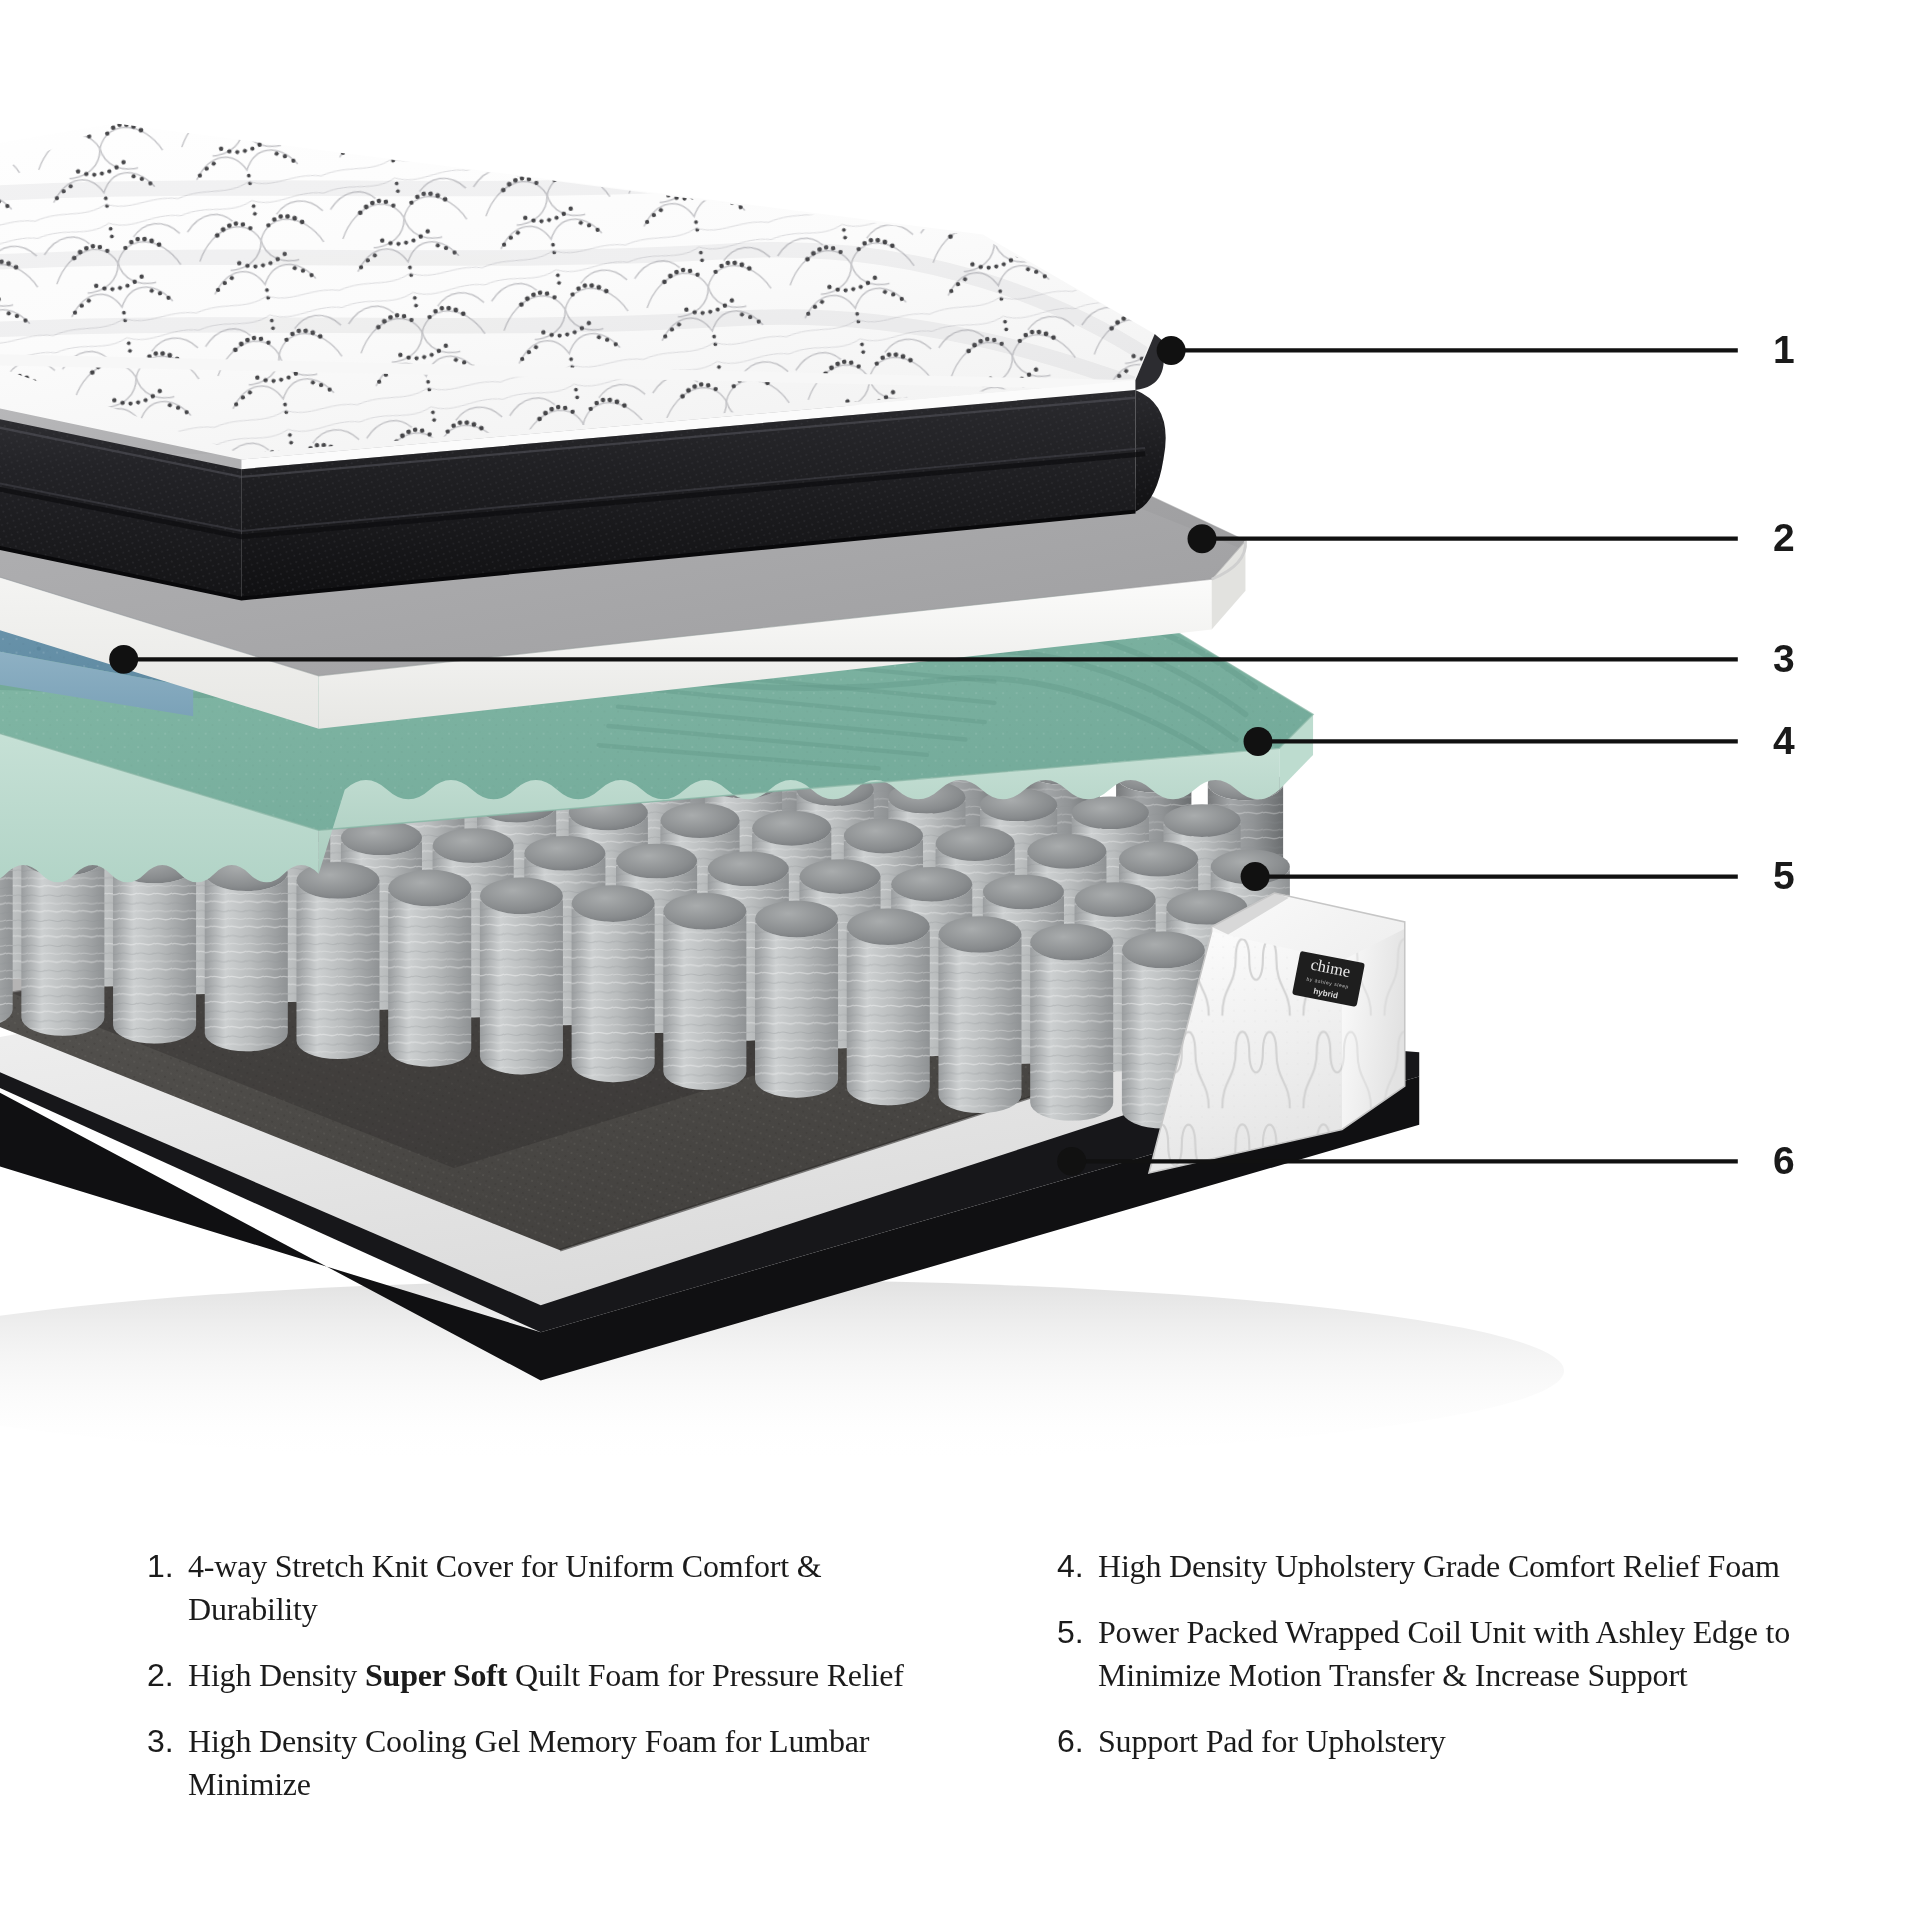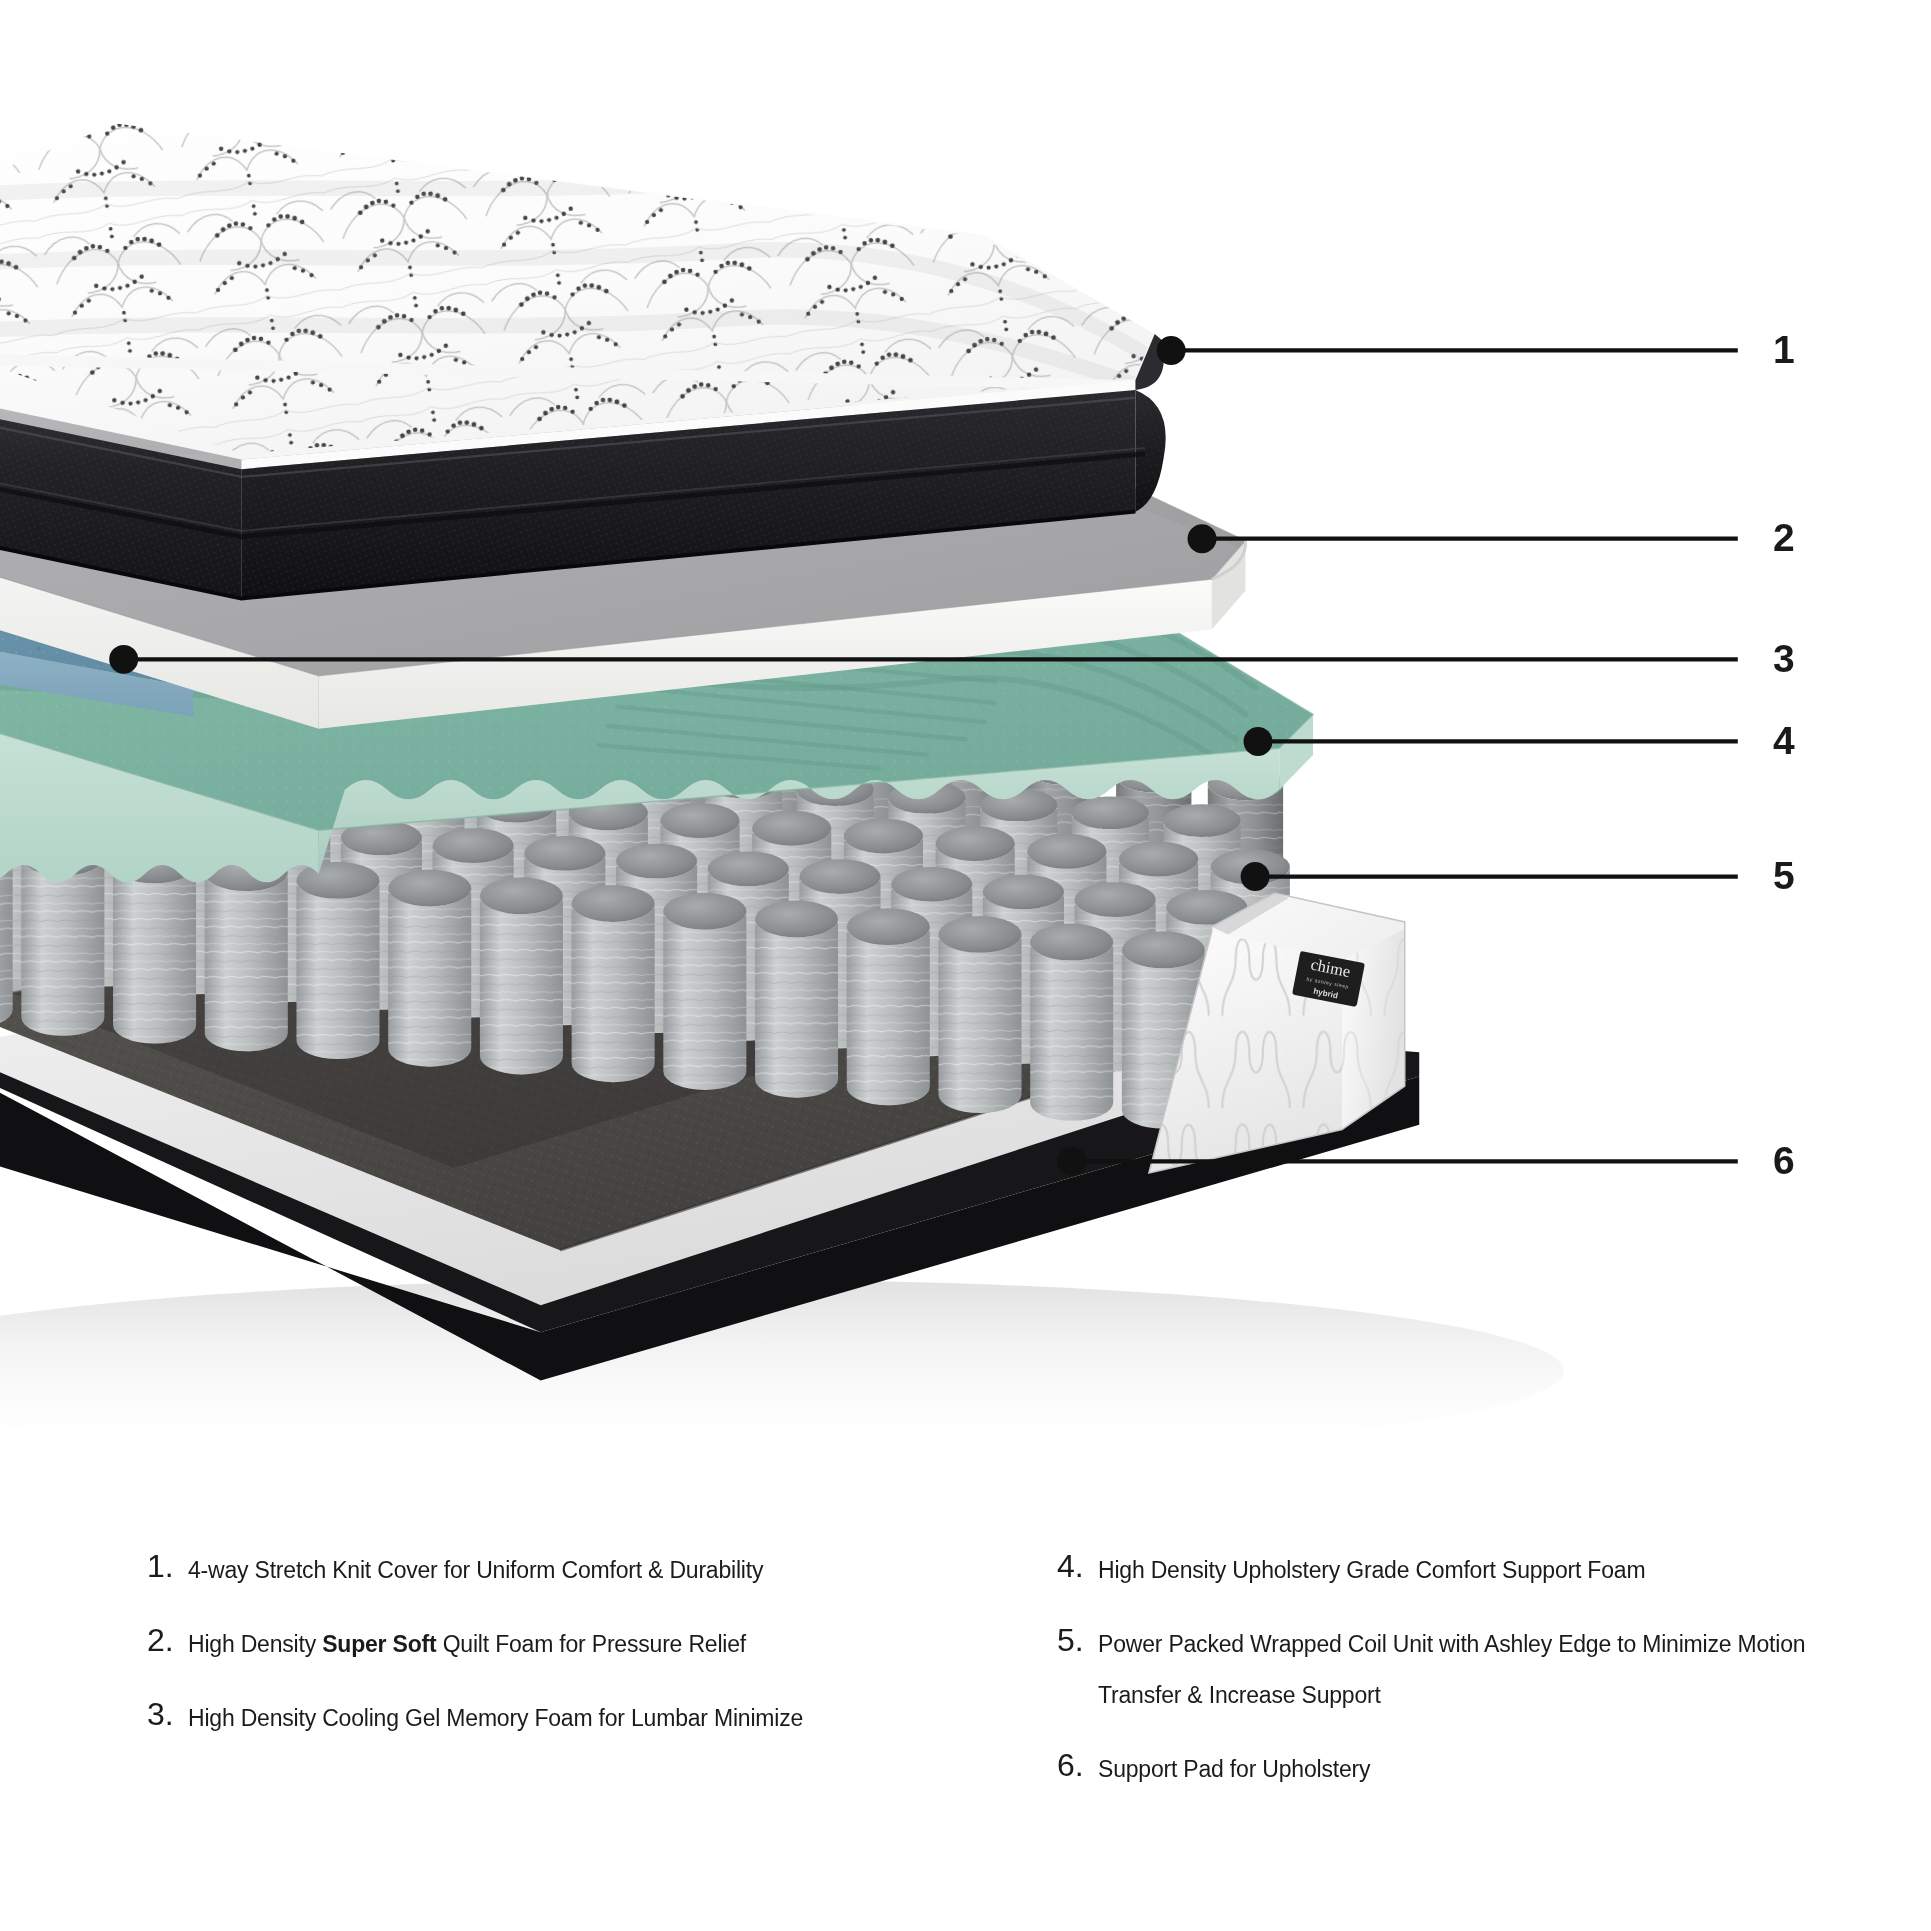--- a/index.html
+++ b/index.html
@@ -48,24 +48,24 @@
     flex:0 0 auto;
     width:41px;
     font-size:32px;
     line-height:42px;
     font-weight:400;
     text-align:left;
     font-family:"Liberation Sans", sans-serif;
   }
   .legend-text{
     flex:1 1 auto;
-    font-size:23px;
-    line-height:51px;
+    font-size:32px;
+    line-height:43px;
     font-weight:400;
-    font-family:Liberation Sans, sans-serif;
+    font-family:Liberation Serif, serif;
     letter-spacing:-0.2px;
   }
   .legend-text b{font-weight:700;}
 </style>
 </head>
 <body>
 
 <div id="stage">
 
   <div class="illus">
@@ -882,21 +882,21 @@
         <div class="legend-num">3.</div>
         <div class="legend-text">High Density Cooling Gel Memory Foam for Lumbar Minimize</div>
       </div>
 
     </div>
 
     <div class="legend-col right">
 
       <div class="legend-item">
         <div class="legend-num">4.</div>
-        <div class="legend-text">High Density Upholstery Grade Comfort Support Foam</div>
+        <div class="legend-text">High Density Upholstery Grade Comfort Relief Foam</div>
       </div>
 
       <div class="legend-item">
         <div class="legend-num">5.</div>
         <div class="legend-text">Power Packed Wrapped Coil Unit with Ashley Edge to Minimize Motion Transfer &amp; Increase Support</div>
       </div>
 
       <div class="legend-item">
         <div class="legend-num">6.</div>
         <div class="legend-text">Support Pad for Upholstery</div>

